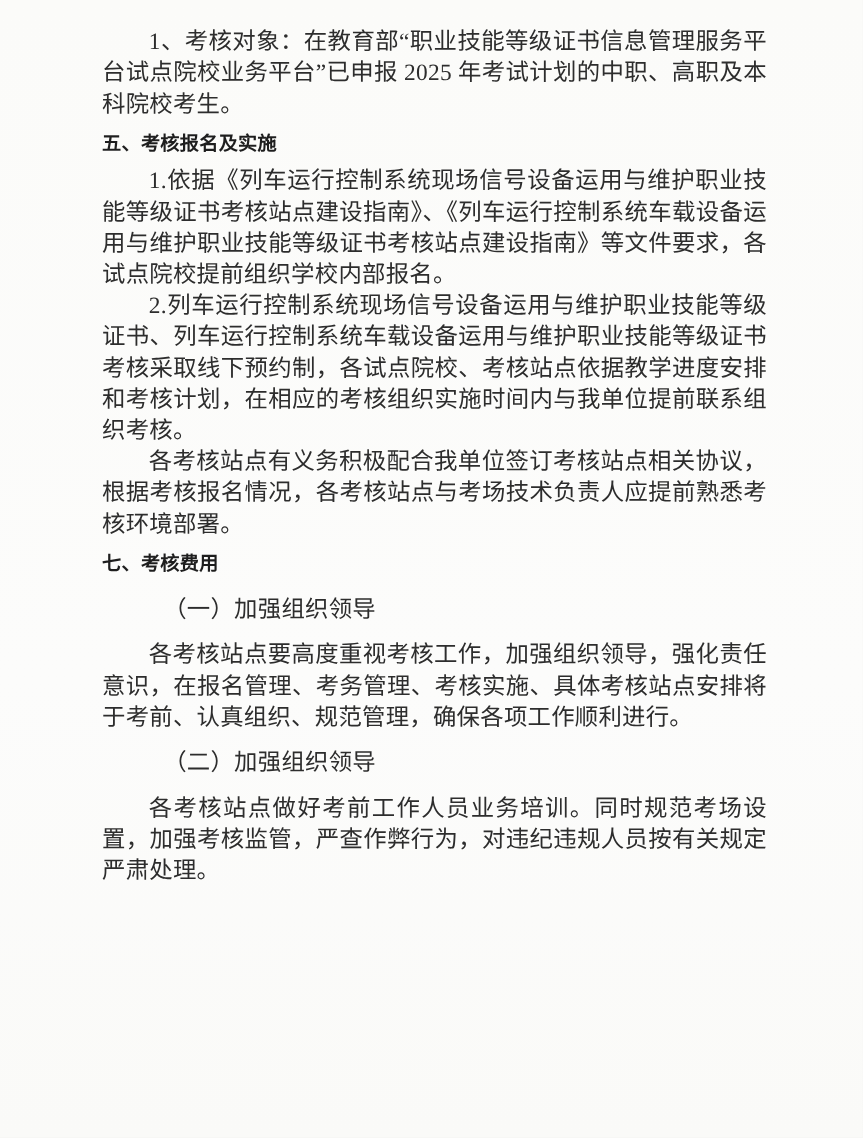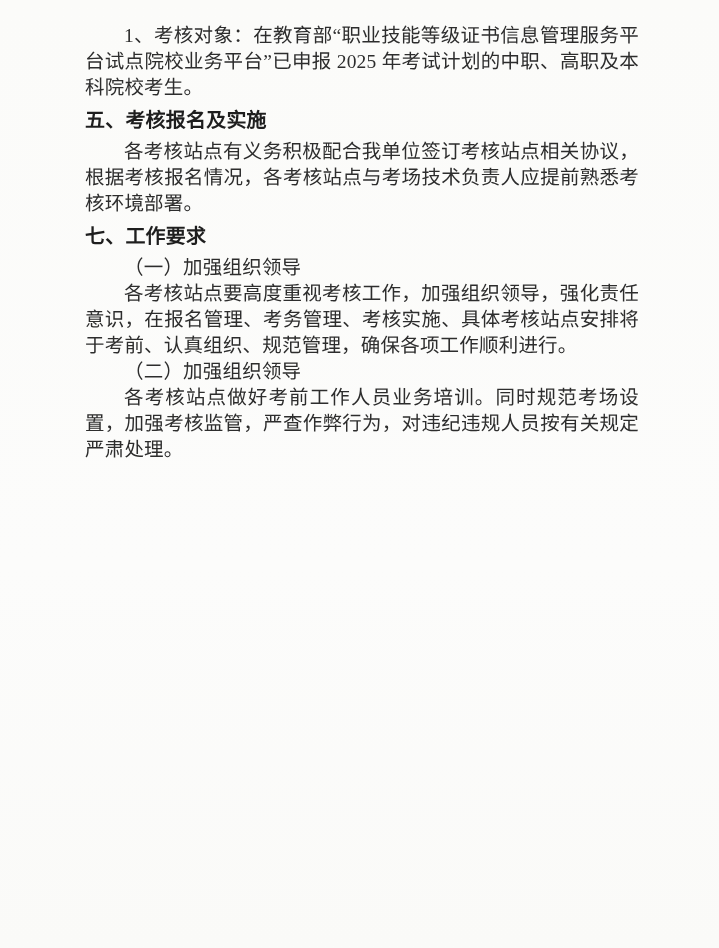--- a/index.html
+++ b/index.html
@@ -28,36 +28,38 @@
     letter-spacing: 0.2px;
   }
   .para {
     margin: 0;
     text-indent: 2em;
   }
   .heading {
     margin: 6px 0 5px 0;
     font-weight: bold;
     color: #1e1e1e;
-    font-size: 20px;
+    font-size: 16px;
     line-height: 27px;
     text-indent: 0;
   }
   .subheading {
-    margin: 0;
+    margin: 12px;
     text-indent: 2em;
   }
 </style>
 </head>
 <body>
 
 <div class="page">
   <div class="doc">
     <p class="para">1、考核对象：在教育部“职业技能等级证书信息管理服务平台试点院校业务平台”已申报 2025 年考试计划的中职、高职及本科院校考生。</p>
     <h2 class="heading">五、考核报名及实施</h2>
+    <p class="para">1.依据《列车运行控制系统现场信号设备运用与维护职业技能等级证书考核站点建设指南》、《列车运行控制系统车载设备运用与维护职业技能等级证书考核站点建设指南》等文件要求，各试点院校提前组织学校内部报名。</p>
+    <p class="para">2.列车运行控制系统现场信号设备运用与维护职业技能等级证书、列车运行控制系统车载设备运用与维护职业技能等级证书考核采取线下预约制，各试点院校、考核站点依据教学进度安排和考核计划，在相应的考核组织实施时间内与我单位提前联系组织考核。</p>
     <p class="para">各考核站点有义务积极配合我单位签订考核站点相关协议，根据考核报名情况，各考核站点与考场技术负责人应提前熟悉考核环境部署。</p>
-    <h2 class="heading">七、工作要求</h2>
+    <h2 class="heading">七、考核费用</h2>
     <p class="subheading">（一）加强组织领导</p>
     <p class="para">各考核站点要高度重视考核工作，加强组织领导，强化责任意识，在报名管理、考务管理、考核实施、具体考核站点安排将于考前、认真组织、规范管理，确保各项工作顺利进行。</p>
     <p class="subheading">（二）加强组织领导</p>
     <p class="para">各考核站点做好考前工作人员业务培训。同时规范考场设置，加强考核监管，严查作弊行为，对违纪违规人员按有关规定严肃处理。</p>
   </div>
 </div>
 
 </body></html>

